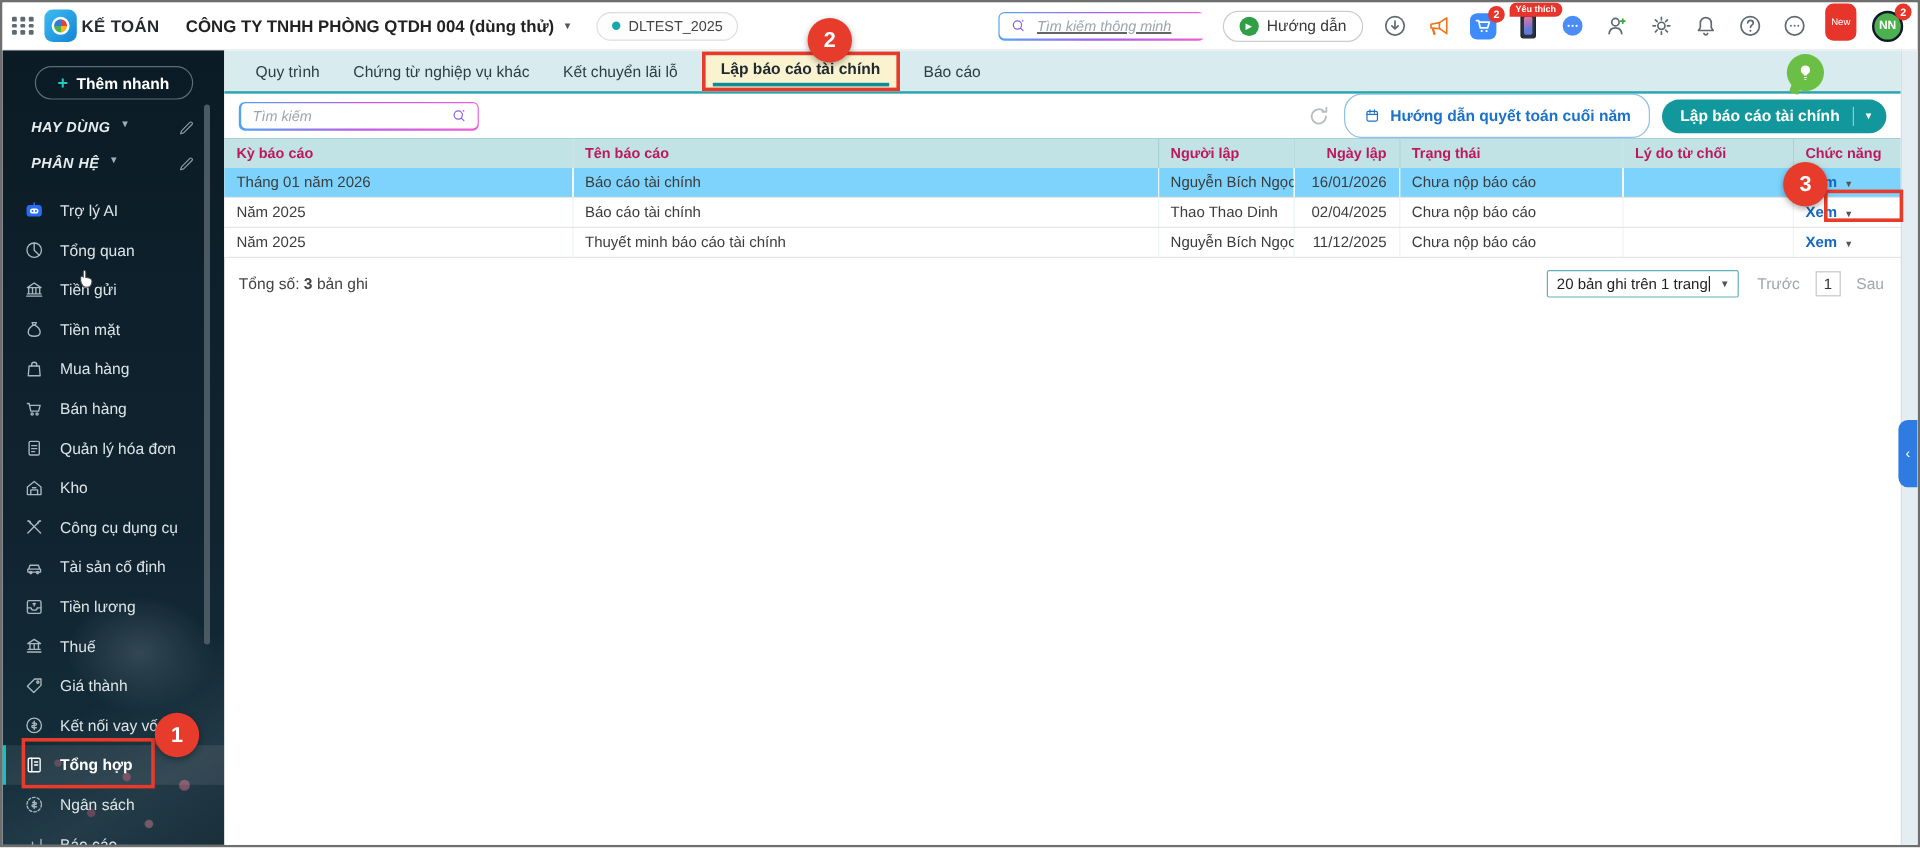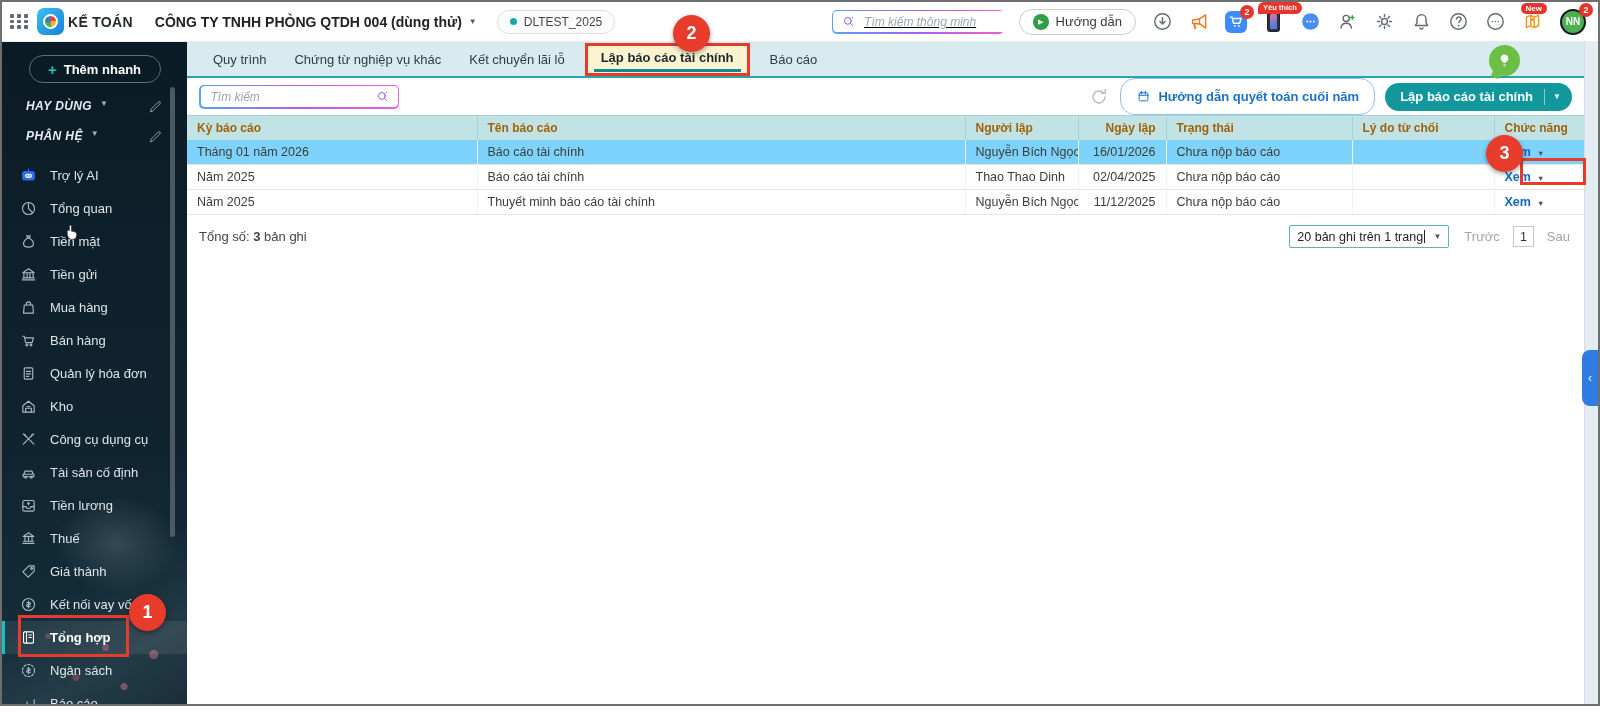--- a/index.html
+++ b/index.html
@@ -31,21 +31,21 @@
   .hicon{position:relative;width:22px;height:22px;display:flex;align-items:center;justify-content:center;color:#5f6a70;cursor:pointer;}
   .hicon.c-orange{color:#f4741f;}
   .badge{position:absolute;top:-6px;right:-7px;min-width:14px;height:14px;padding:0 3px;border-radius:8px;background:#e8352c;color:#fff;font-size:9px;font-weight:bold;display:flex;align-items:center;justify-content:center;z-index:2;}
   .ribbon{position:absolute;top:-9px;left:-4px;background:#e8352c;color:#fff;font-size:7.5px;font-weight:bold;padding:1.5px 5px;border-radius:6px 6px 6px 0;white-space:nowrap;z-index:2;}
   .cart-app{width:22px;height:22px;border-radius:6px;background:#3d8bfd;display:flex;align-items:center;justify-content:center;color:#fff;}
   .cart-app svg{width:16px;height:16px;}
   .phone-ico{width:13px;height:21px;border-radius:2.5px;background:#2b3340;border:1px solid #1d232d;position:relative;overflow:hidden;}
   .phone-ico:after{content:"";position:absolute;inset:2px;background:linear-gradient(160deg,#f2739b,#5e7bd9 70%);border-radius:1.5px;}
   .avatar-wrap{position:relative;margin-left:2px;}
   .avatar{width:26px;height:26px;border-radius:50%;background:#4db04f;border:2px solid #0f172a;color:#fff;font-size:10px;font-weight:bold;display:flex;align-items:center;justify-content:center;}
-  .new-badge{position:absolute;top:-8px;right:-4px;background:#e8352c;color:#fff;font-size:8px;font-weight:bold;padding:1px 5px;border-radius:7px;z-index:2;}
+  .new-badge{position:absolute;top:-8px;right:-4px;background:#e8352c;color:#fff;font-size:8px;font-weight:normal;padding:11px 5px;border-radius:7px;z-index:2;}
 
   
   .app-body{display:flex;height:663px;}
   aside.sidebar{position:relative;width:185px;flex:0 0 185px;background:linear-gradient(#0b1b25,#102430 60%,#14303c);color:#dbe3e6;overflow:hidden;}
   aside.sidebar:after{content:"";position:absolute;left:0;right:0;bottom:0;height:230px;pointer-events:none;opacity:.9;background:
     radial-gradient(ellipse 90px 70px at 62% 30%,rgba(150,168,178,.28),transparent 70%),
     radial-gradient(circle at 70% 62%,rgba(226,96,120,.5) 0 3px,transparent 4px),
     radial-gradient(circle at 56% 75%,rgba(226,96,120,.45) 0 3px,transparent 4px),
     radial-gradient(circle at 82% 78%,rgba(236,120,140,.5) 0 4px,transparent 5px),
     radial-gradient(circle at 40% 88%,rgba(226,96,120,.4) 0 3px,transparent 4px),
@@ -85,21 +85,21 @@
   .search-wrap input::placeholder{font-style:italic;color:#9aa6ad;}
   .refresh-btn{margin-left:auto;width:22px;height:22px;color:#b9bcbe;cursor:pointer;}
   .guide2{display:flex;align-items:center;gap:7px;height:37px;padding:0 15px;border:1px solid #8fc0ec;border-radius:15px;background:#fff;color:#1b72c8;font-size:13px;font-weight:bold;cursor:pointer;}
   .guide2 .icn{width:15px;height:15px;}
   .primary-btn{display:flex;align-items:center;height:28px;background:#12989c;border-radius:15px;color:#fff;font-size:13px;font-weight:bold;padding:0 11px 0 15px;cursor:pointer;}
   .primary-btn .divider{width:1px;height:16px;background:rgba(255,255,255,.5);margin:0 8px 0 11px;}
   .primary-btn .caret{color:#fff;}
 
   
   table.grid{width:100%;border-collapse:collapse;table-layout:fixed;}
-  .grid th{height:24px;padding:0 10px;text-align:left;font-size:12px;color:#a16207;background:#c2e3e6;border-right:1px solid #a6d2d7;border-top:1px solid #a6d2d7;font-weight:bold;overflow:hidden;white-space:nowrap;}
+  .grid th{height:24px;padding:0 10px;text-align:left;font-size:12px;color:#be185d;background:#c2e3e6;border-right:1px solid #a6d2d7;border-top:1px solid #a6d2d7;font-weight:bold;overflow:hidden;white-space:nowrap;}
   .grid th:last-child{border-right:none;}
   .grid td{height:25px;padding:0 10px;font-size:12.5px;color:#3c3c3c;border-bottom:1px solid #e5e5e5;border-right:1px solid #ecf4f5;overflow:hidden;white-space:nowrap;background:#fff;}
   .grid td:last-child{border-right:none;}
   .grid tr.selected td{background:#7dd3fc;}
   .grid .right{text-align:right;}
   .grid .center{text-align:left;}
   .xem{color:#1268c3;font-weight:bold;cursor:pointer;}
   .xem .caret{font-size:7.5px;margin-left:6px;}
 
   
@@ -296,34 +296,34 @@
               <svg viewBox="0 0 24 24">
                 <circle cx="12" cy="12" r="8.5"></circle>
                 <path d="M12 3.5V12l6 6"></path>
               </svg>
             </span>
             <span class="lbl">Tổng quan</span>
           </div>
           <div class="side-item">
             <span class="icn">
               <svg viewBox="0 0 24 24">
+                <path d="M4 9.5L12 4l8 5.5z"></path>
+                <path d="M5.5 9.5v7M10 9.5v7M14 9.5v7M18.5 9.5v7M4 16.8h16M3.2 19.5h17.6"></path>
+              </svg>
+            </span>
+            <span class="lbl">Tiền gửi</span>
+          </div>
+          <div class="side-item">
+            <span class="icn">
+              <svg viewBox="0 0 24 24">
                 <path d="M9.5 4h5l-1.3 3h-2.4z"></path>
                 <path d="M10.8 7C6.8 9.5 5 12.5 5 15.3 5 18.4 8 20 12 20s7-1.6 7-4.7c0-2.8-1.8-5.8-6.2-8.3z"></path>
               </svg>
             </span>
             <span class="lbl">Tiền mặt</span>
-          </div>
-          <div class="side-item">
-            <span class="icn">
-              <svg viewBox="0 0 24 24">
-                <path d="M4 9.5L12 4l8 5.5z"></path>
-                <path d="M5.5 9.5v7M10 9.5v7M14 9.5v7M18.5 9.5v7M4 16.8h16M3.2 19.5h17.6"></path>
-              </svg>
-            </span>
-            <span class="lbl">Tiền gửi</span>
           </div>
           <div class="side-item">
             <span class="icn">
               <svg viewBox="0 0 24 24">
                 <path d="M6 8.5h12l1 11.5H5z"></path>
                 <path d="M9 8.5V7a3 3 0 0 1 6 0v1.5"></path>
               </svg>
             </span>
             <span class="lbl">Mua hàng</span>
           </div>

